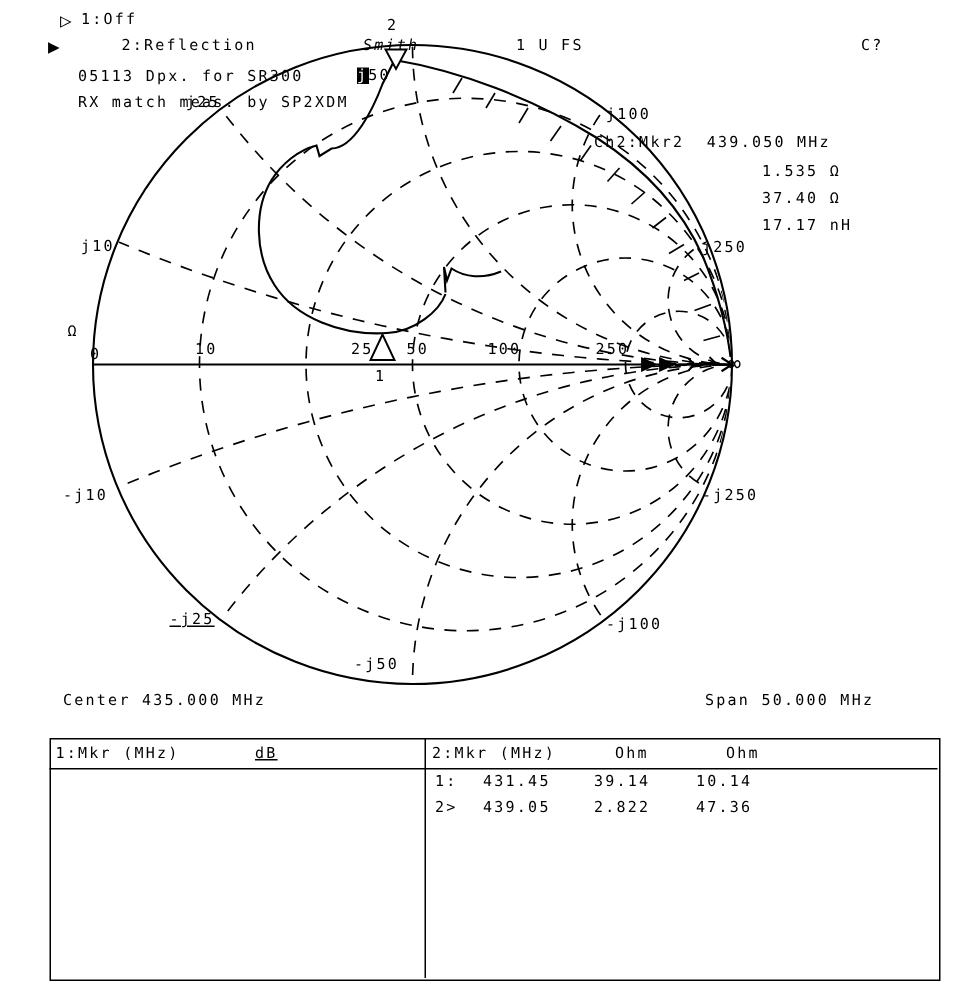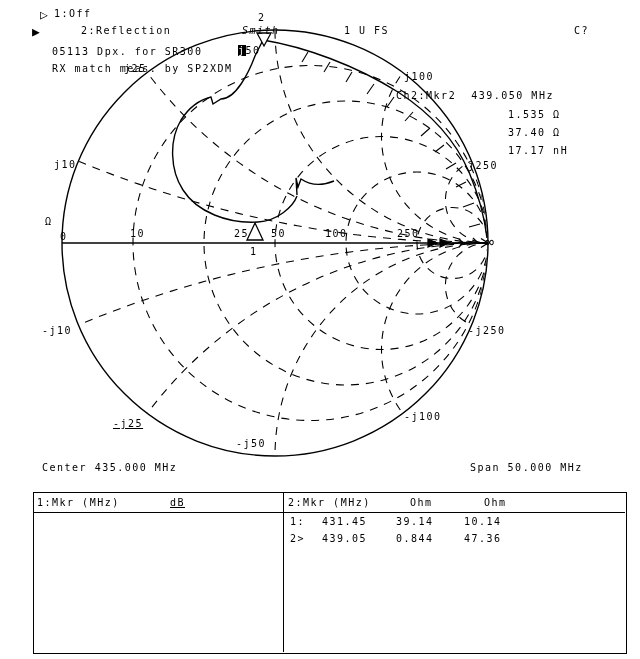--- a/index.html
+++ b/index.html
@@ -116,21 +116,21 @@
 <span class="t" style="left:508px;top:107px;">1.535 Ω</span>
 <span class="t" style="left:508px;top:125px;">37.40 Ω</span>
 <span class="t" style="left:508px;top:143px;">17.17 nH</span>
 
 <span class="t" style="left:54px;top:157px;">j10</span>
 <span class="t" style="left:124px;top:61px;">j25</span>
 <span class="t" style="left:238px;top:43px;"><span class="inv">j</span><span>50</span></span>
 <span class="t" style="left:404px;top:69px;">j100</span>
 <span class="t" style="left:468px;top:158px;">j250</span>
 <span class="t" style="left:42px;top:323px;">-j10</span>
-<span class="t" style="left:113px;top:416px;text-decoration:underline;">-j25</span>
+<span class="t" style="left:113px;top:406px;text-decoration:underline;">-j25</span>
 <span class="t" style="left:236px;top:436px;">-j50</span>
 <span class="t" style="left:404px;top:409px;">-j100</span>
 <span class="t" style="left:468px;top:323px;">-j250</span>
 <span class="t" style="left:45px;top:214px;">Ω</span>
 <span class="t" style="left:60px;top:229px;">0</span>
 <span class="t" style="left:130px;top:226px;">10</span>
 <span class="t" style="left:218px;top:226px;margin-left:16px;">25</span>
 <span class="t" style="left:271px;top:226px;">50</span>
 <span class="t" style="left:325px;top:226px;">100</span>
 <span class="t" style="left:397px;top:226px;">250</span>
@@ -155,15 +155,15 @@
 
 <div>
   <span class="t" style="left:290px;top:514px;">1:</span>
   <span class="t" style="left:322px;top:514px;">431.45</span>
   <span class="t" style="left:396px;top:514px;">39.14</span>
   <span class="t" style="left:464px;top:514px;">10.14</span>
 </div>
 <div>
   <span class="t" style="left:290px;top:531px;">2&gt;</span>
   <span class="t" style="left:322px;top:531px;">439.05</span>
-  <span class="t" style="left:396px;top:531px;">0.844</span>
+  <span class="t" style="left:396px;top:531px;">2.822</span>
   <span class="t" style="left:464px;top:531px;">47.36</span>
 </div>
 
 </body></html>

